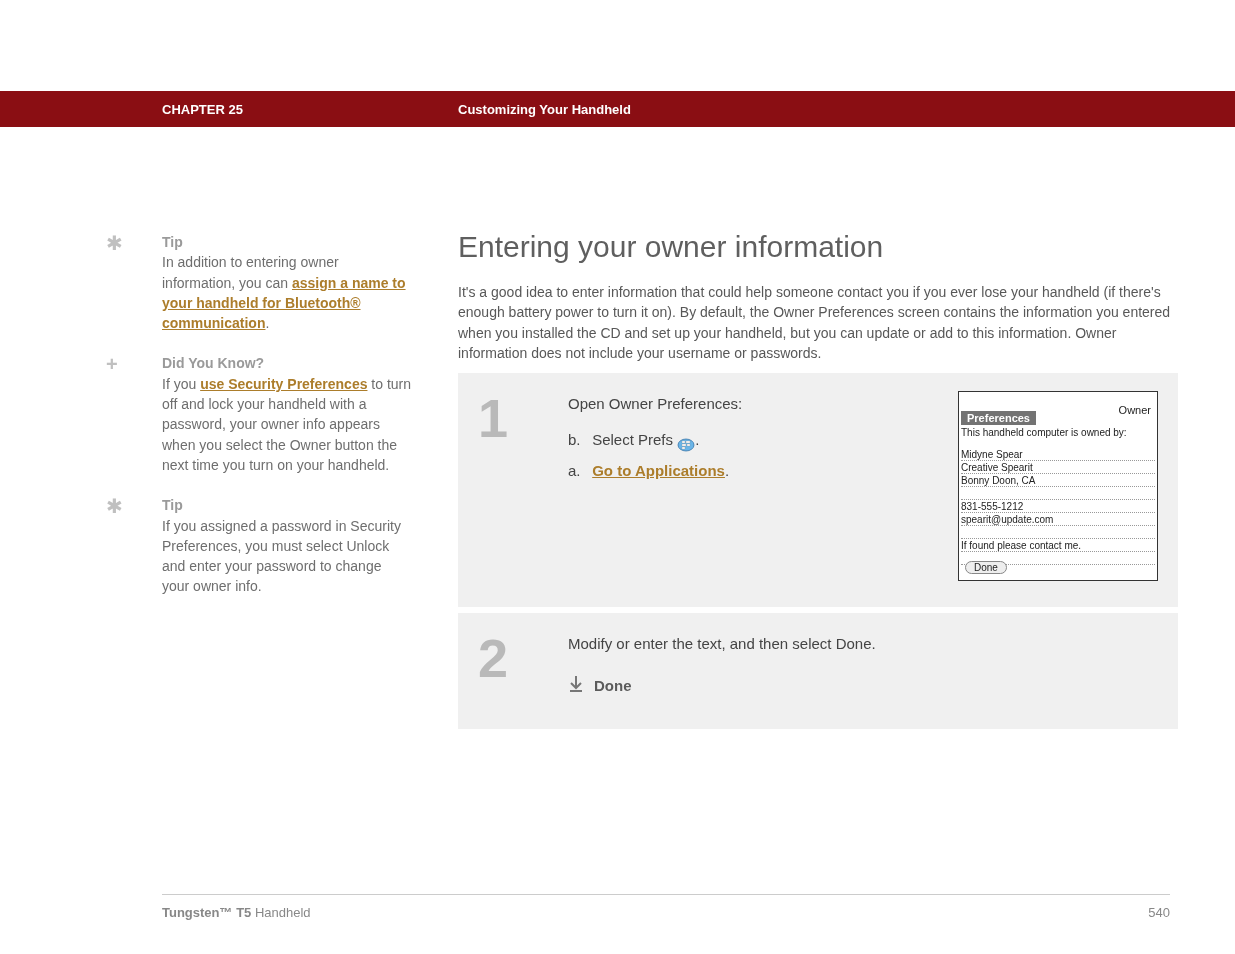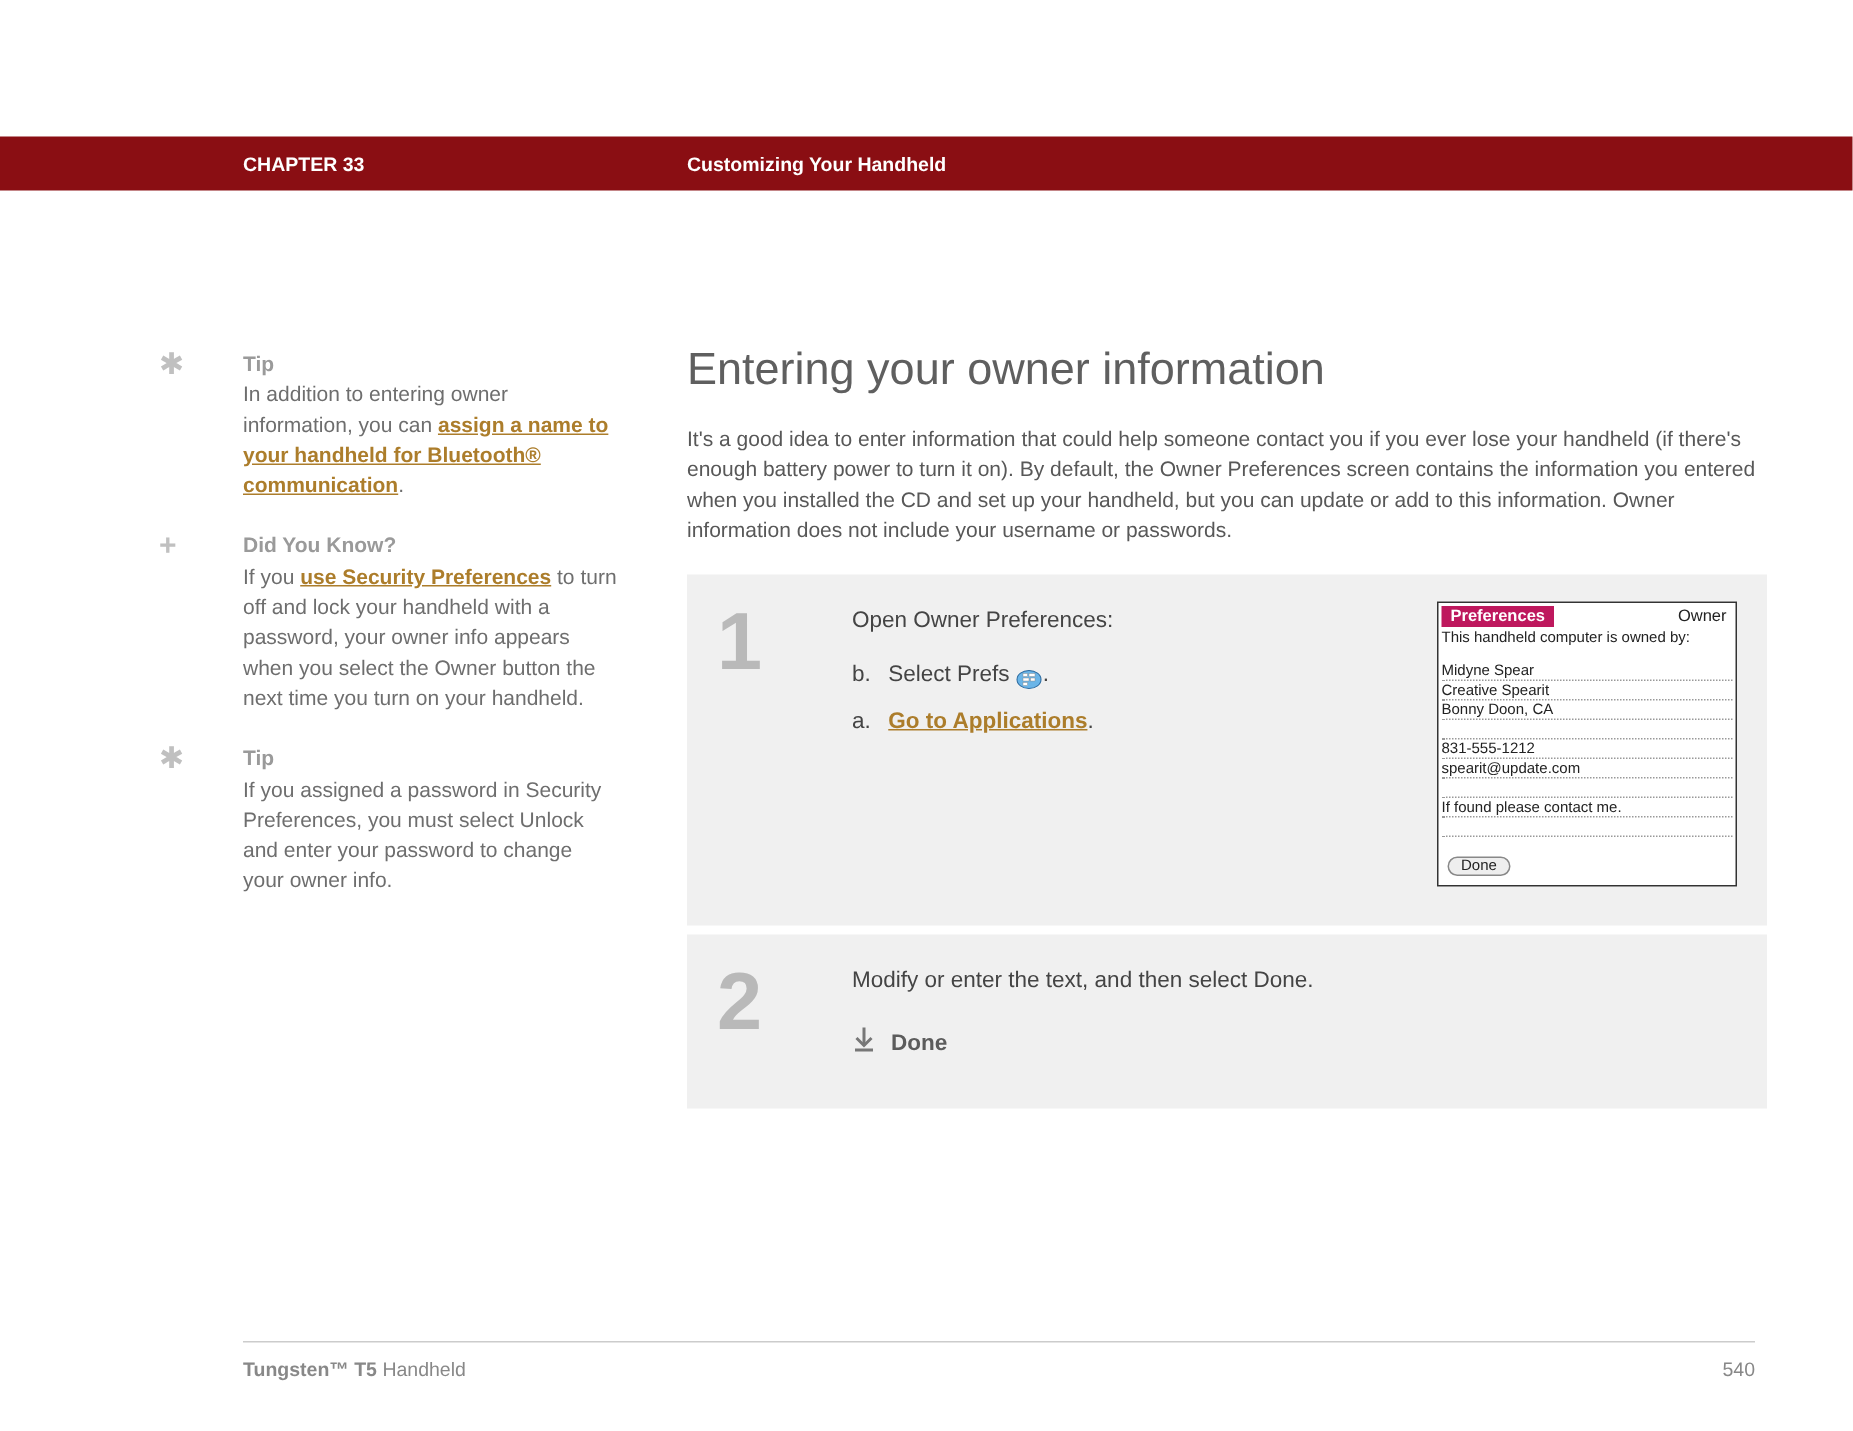--- a/index.html
+++ b/index.html
@@ -68,21 +68,21 @@
     font-size: 30px;
     font-weight: normal;
     color: #5f5f5f;
     margin-bottom: 18px;
     margin-top: 42px;
   }
   .main-intro {
     font-size: 14px;
     line-height: 1.45;
     color: #585858;
-    margin-bottom: 20px;
+    margin-bottom: 10px;
   }
   .step {
     background: #f0f0f0;
     padding: 18px 20px 26px 20px;
     display: flex;
     gap: 30px;
     margin-bottom: 6px;
   }
   .step-num {
     font-size: 54px;
@@ -113,25 +113,26 @@
     position: relative;
     padding: 2px;
   }
   .ss-header {
     display: flex;
     justify-content: space-between;
     align-items: center;
     margin-bottom: 2px;
   }
   .ss-pref {
-    background: #be185d;
+    background: #737373;
     color: #fff;
     font-weight: bold;
     padding: 1px 6px;
     font-size: 11px;
+    margin-top: 17px;
   }
   .ss-owner { font-size: 11px; padding-right: 4px; }
   .ss-line {
     border-bottom: 1px dotted #999;
     height: 13px;
     line-height: 13px;
     font-size: 10px;
     color: #222;
     overflow: hidden;
   }
@@ -167,21 +168,21 @@
     justify-content: space-between;
     font-size: 13px;
     color: #888;
   }
   .footer .prod b { color: #888; font-weight: bold; }
 </style>
 </head>
 <body>
 
 <div class="header-bar">
-  <span class="header-chapter">CHAPTER 33</span>
+  <span class="header-chapter">CHAPTER 25</span>
   <span class="header-title">Customizing Your Handheld</span>
 </div>
 
 <div class="sidebar">
 
   <div class="tip-block">
     <div class="tip-row tip-rel">
       <span class="tip-icon">✱</span>
       <span class="tip-label">Tip</span>
     </div>

